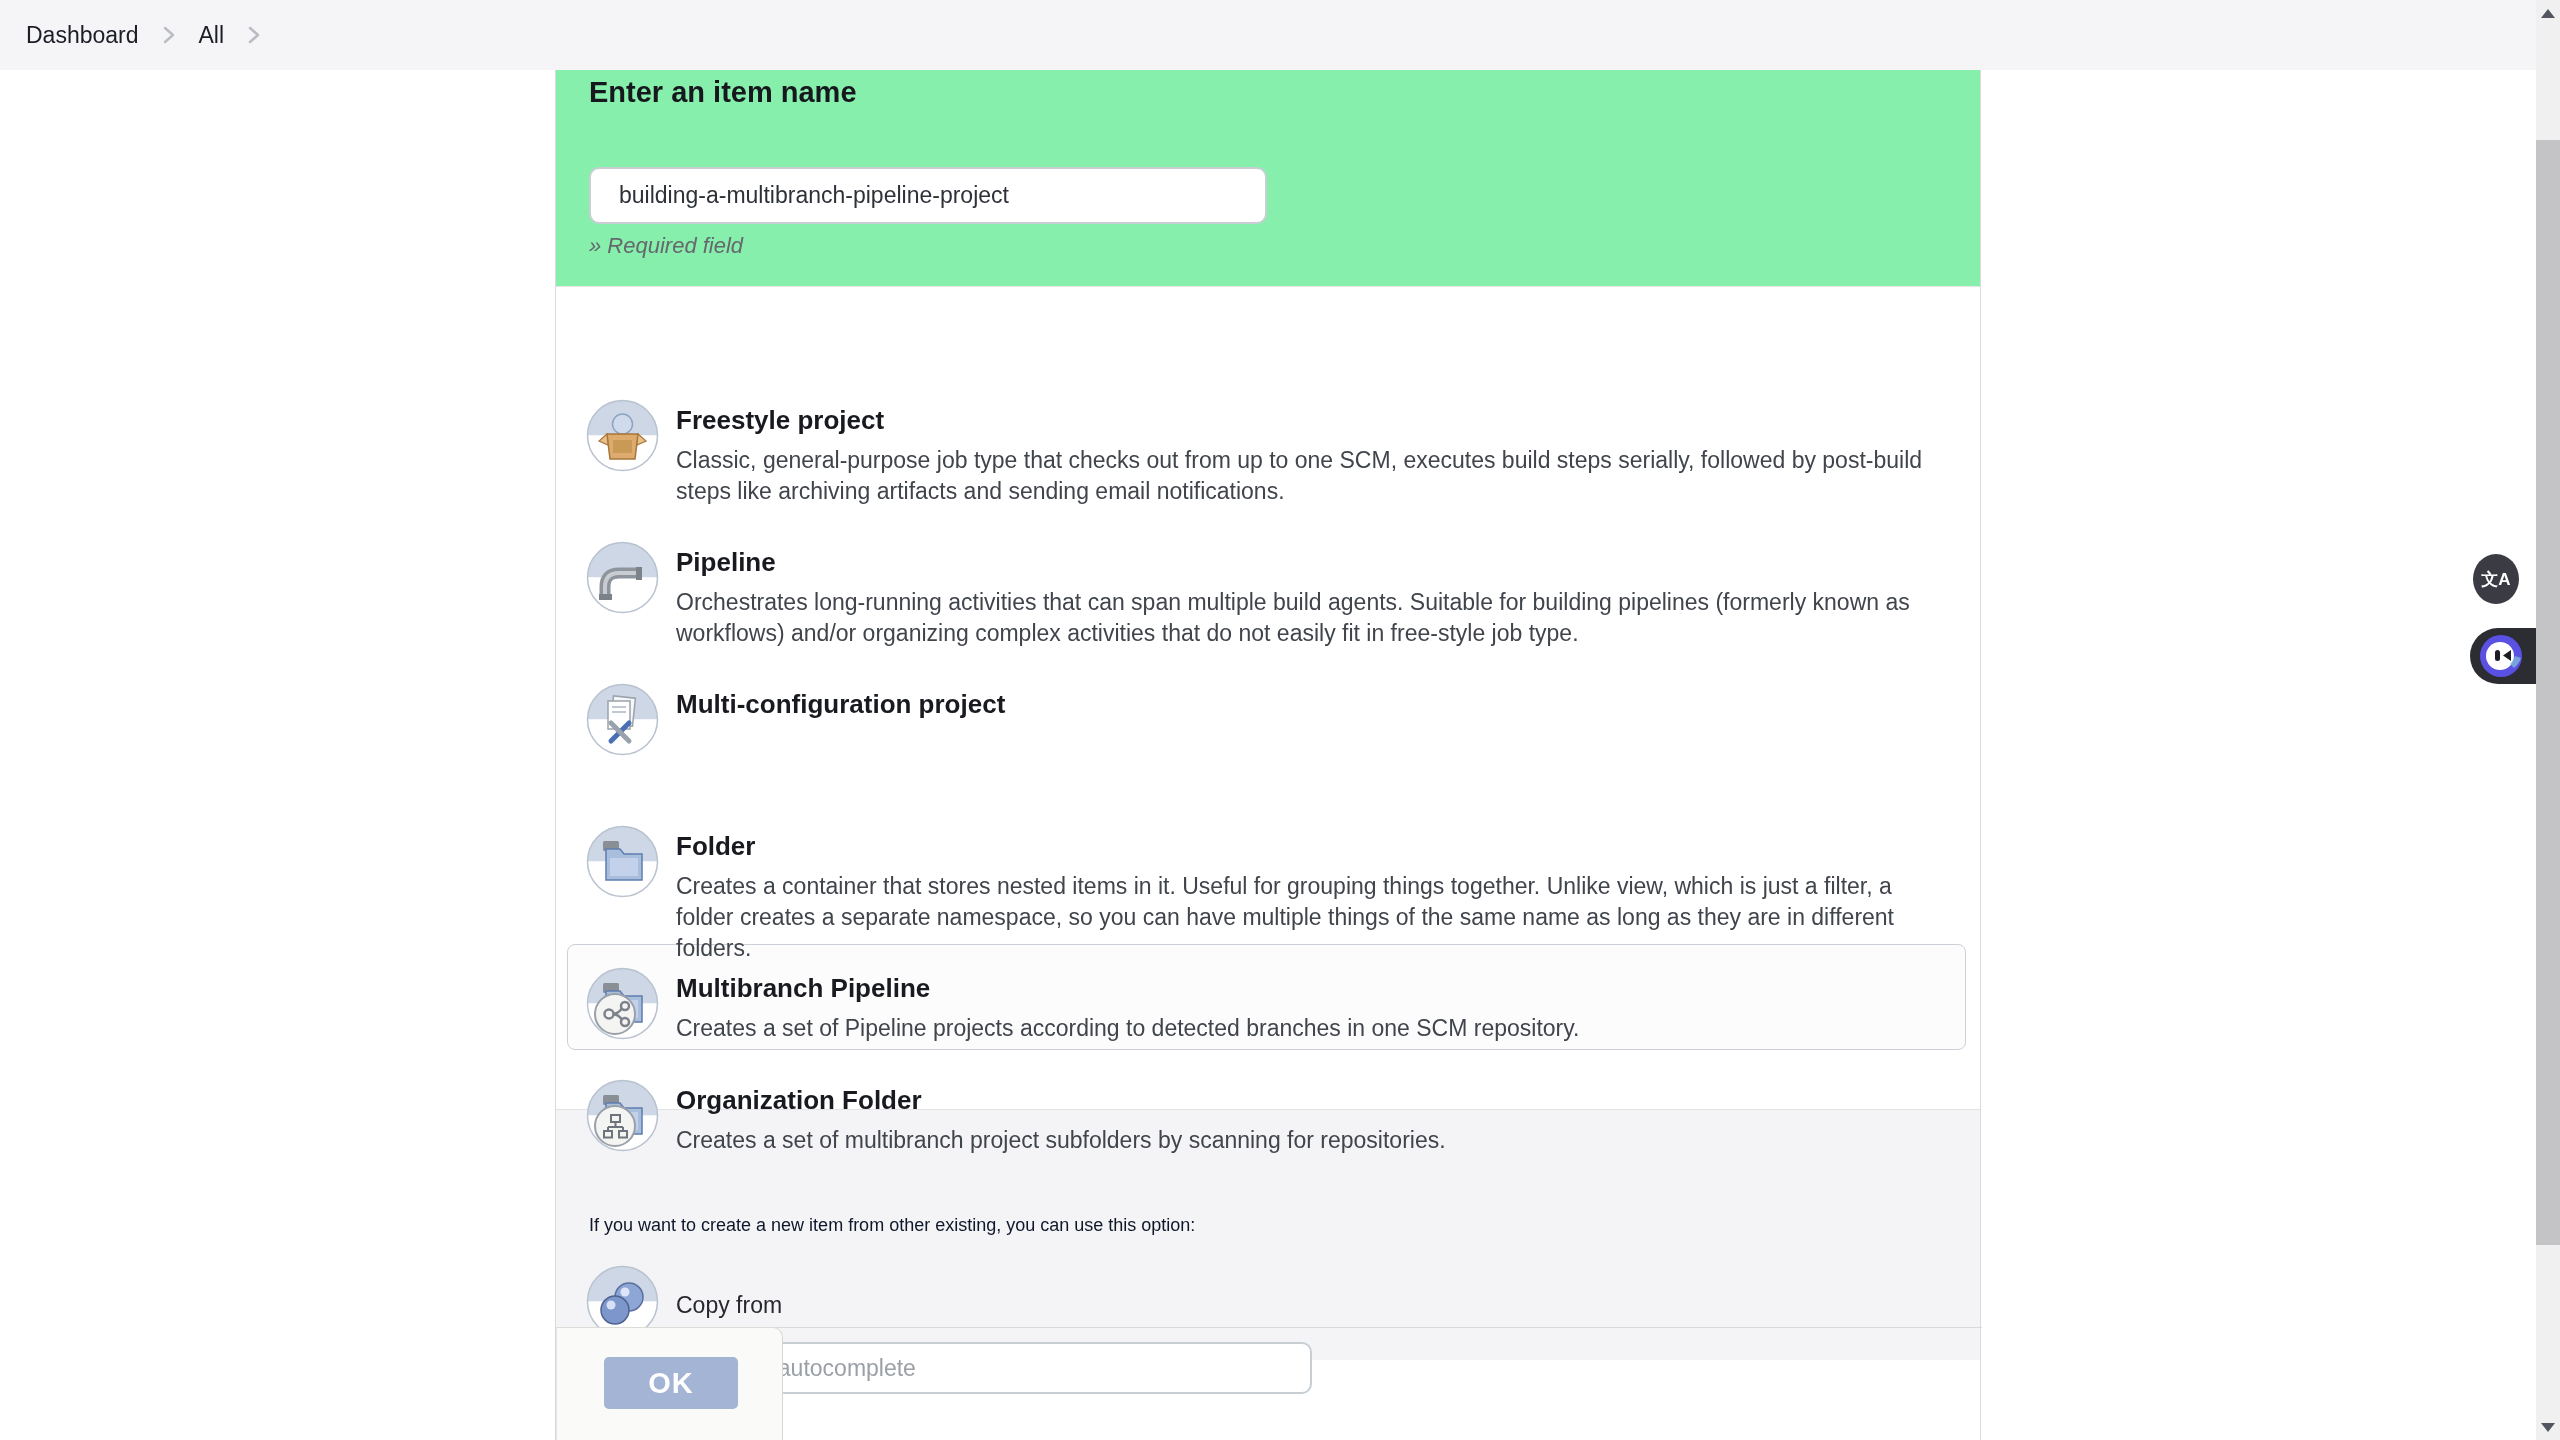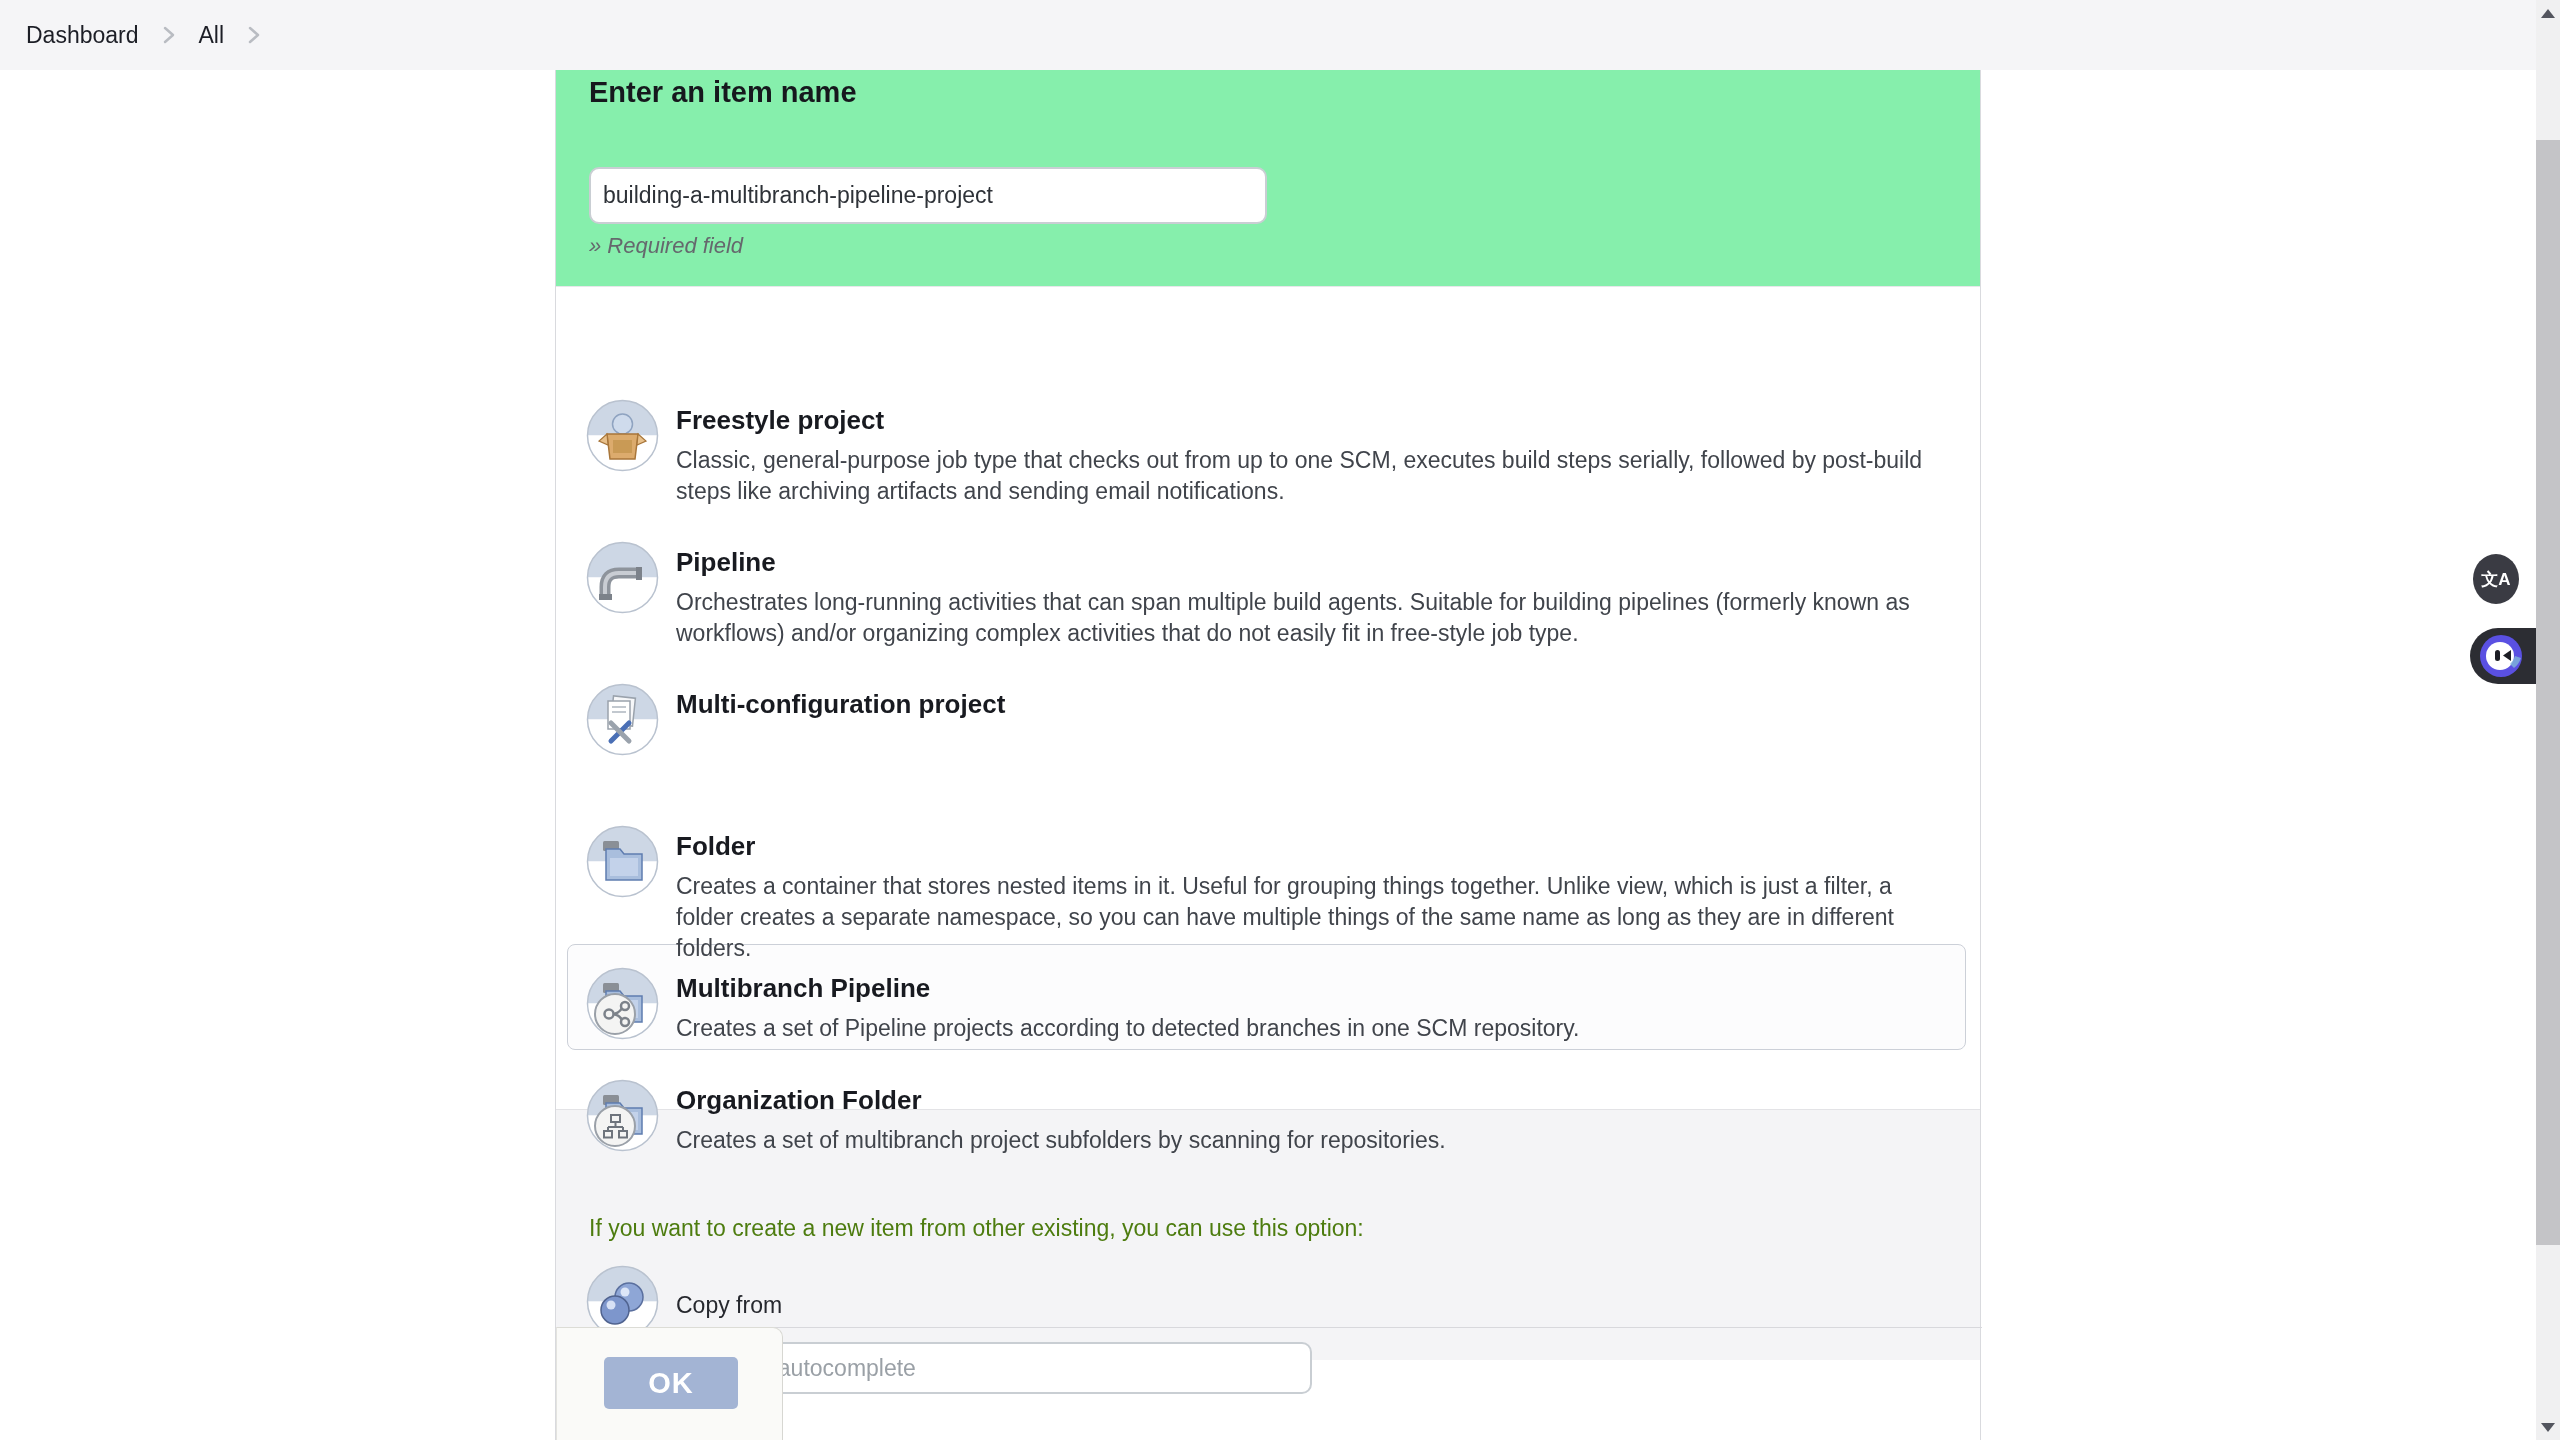--- a/index.html
+++ b/index.html
@@ -17,37 +17,37 @@
            border-left:1px solid #d9dade; border-right:1px solid #d9dade;
            background:#ffffff; }
   #section-name  { position:absolute; left:0; top:0; width:100%; height:216px; background:#86efac; }
   #section-types { position:absolute; left:0; top:216px; width:100%; height:824px; background:#ffffff;
                    border-top:1px solid #e7e7ea; border-bottom:1px solid #e3e3e6; }
   #section-copy  { position:absolute; left:0; top:1040px; width:100%; height:250px; background:#f4f4f6; }
 
   #page-title { position:absolute; left:33px; top:6px; font-size:29px; font-weight:bold; color:#16181d; }
   #item-name-input { position:absolute; left:33px; top:97px; width:678px; height:57px;
                      border:2px solid #c9ced3; border-radius:10px; background:#ffffff;
-                     font-size:23px; color:#2e3238; padding:0 12px;
+                     font-size:23px; color:#2e3238; padding:0 28px;
                      font-family:"Liberation Sans", sans-serif; }
   #required-hint { position:absolute; left:33px; top:163px; font-size:22px; font-style:italic; color:#65686d; }
 
   
   .item-row { position:absolute; left:30px; width:1370px; height:110px; cursor:pointer; }
   .item-row .row-icon { position:absolute; left:0; top:0; width:73px; height:73px; }
   .item-row .row-title { position:absolute; left:90px; top:6px; font-size:26px; font-weight:bold; color:#181a20; }
   .item-row .row-desc  { position:absolute; left:90px; top:46px; width:1275px;
                          font-size:23px; line-height:31px; color:#40444b; }
   .item-row.selected::before { content:""; position:absolute; left:-19px; top:-13px;
                          width:1397px; height:104px; background:#fcfcfd;
                          border:1px solid #ccd0d8; border-radius:8px; z-index:0; }
   .item-row > * { z-index:1;margin-top:10px; }
 
   
-  #copy-intro { position:absolute; left:33px; top:105px; font-size:23px; color:#4d7c0f; }
+  #copy-intro { position:absolute; left:33px; top:105px; font-size:18px; color:#0f172a; }
   #copy-icon  { position:absolute; left:30px; top:155px; width:73px; height:73px; }
   #copy-label { position:absolute; left:120px; top:182px; font-size:23px; color:#26282e; }
   #copy-input { position:absolute; left:122px; top:232px; width:634px; height:52px;
                 border:2px solid #c9ced3; border-radius:10px; background:#ffffff;
                 font-size:23px; color:#2e3238; padding:0 16px;
                 font-family:"Liberation Sans", sans-serif; }
   #copy-input::placeholder { color:#9aa0a6; opacity:1; }
 
   
   #bottombar-line { position:absolute; left:555px; top:1327px; width:1427px; height:1px; background:#d8d8dc; }

